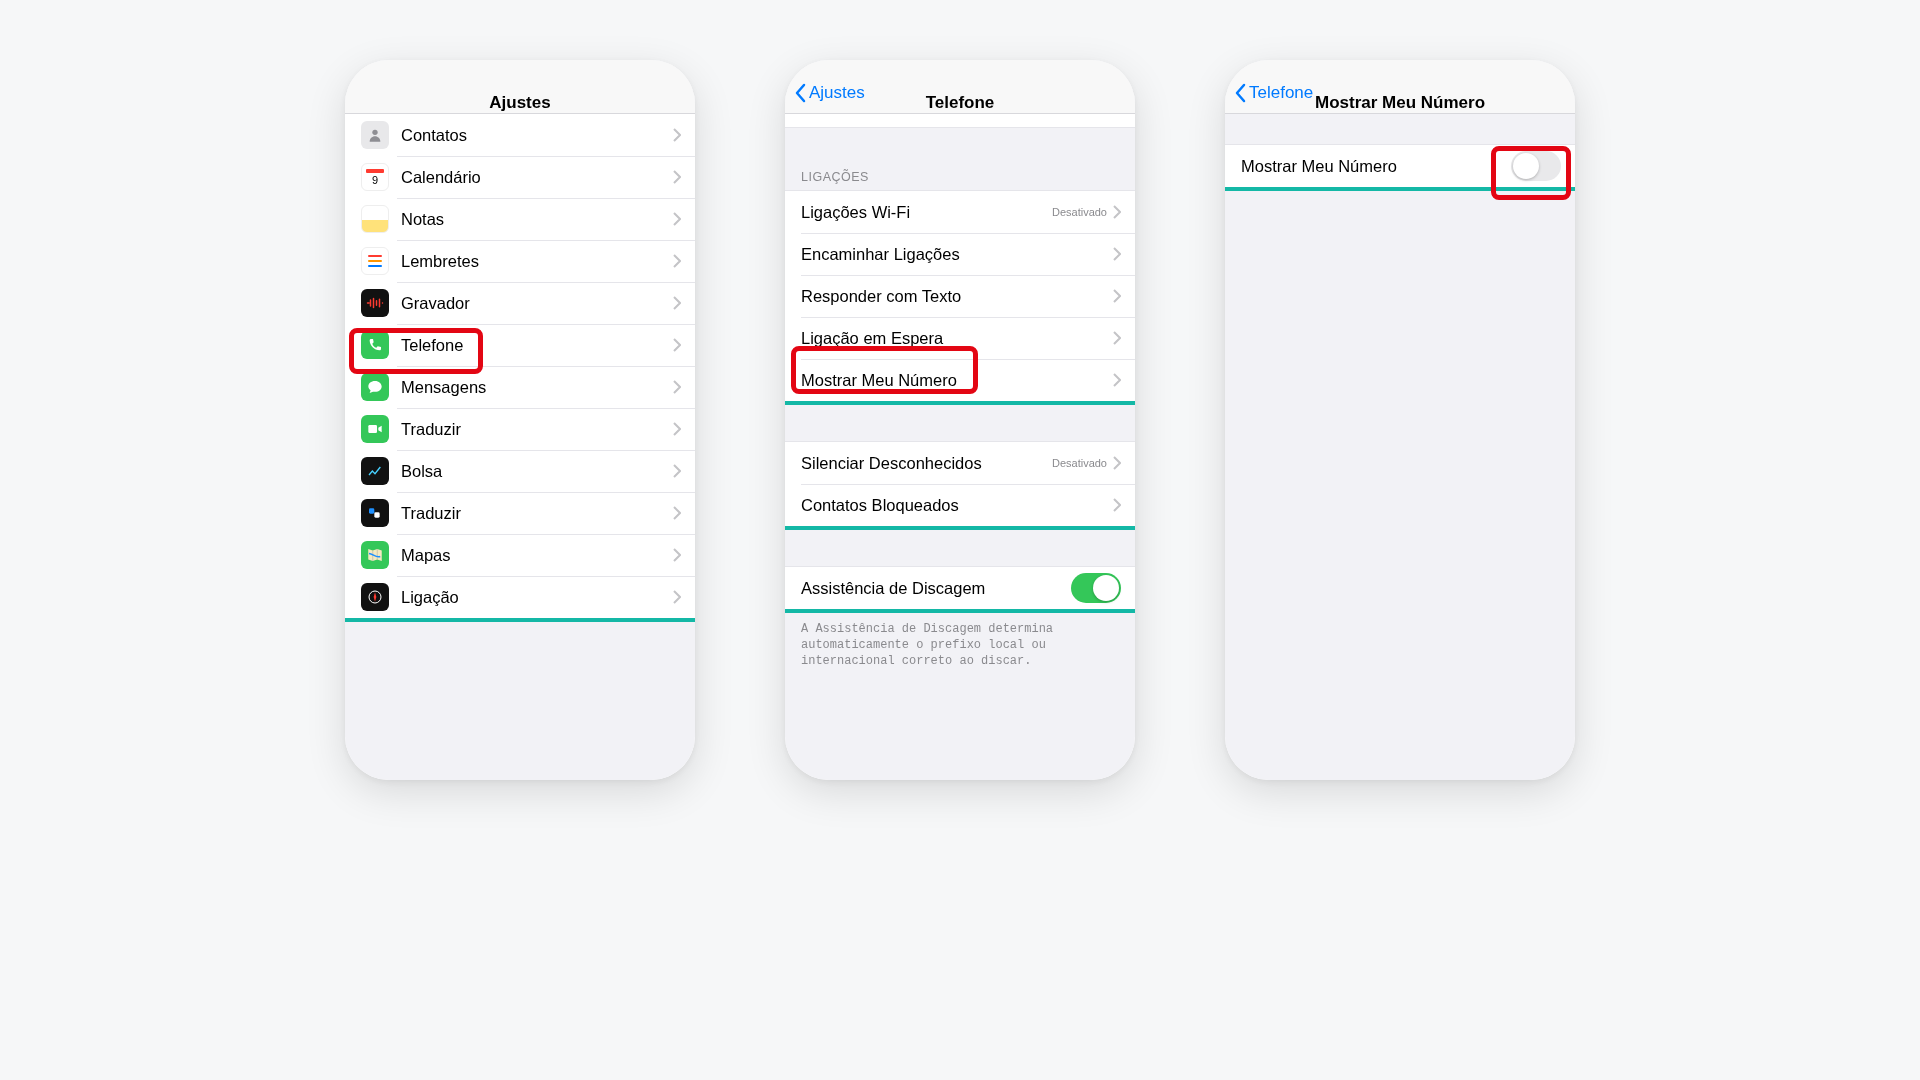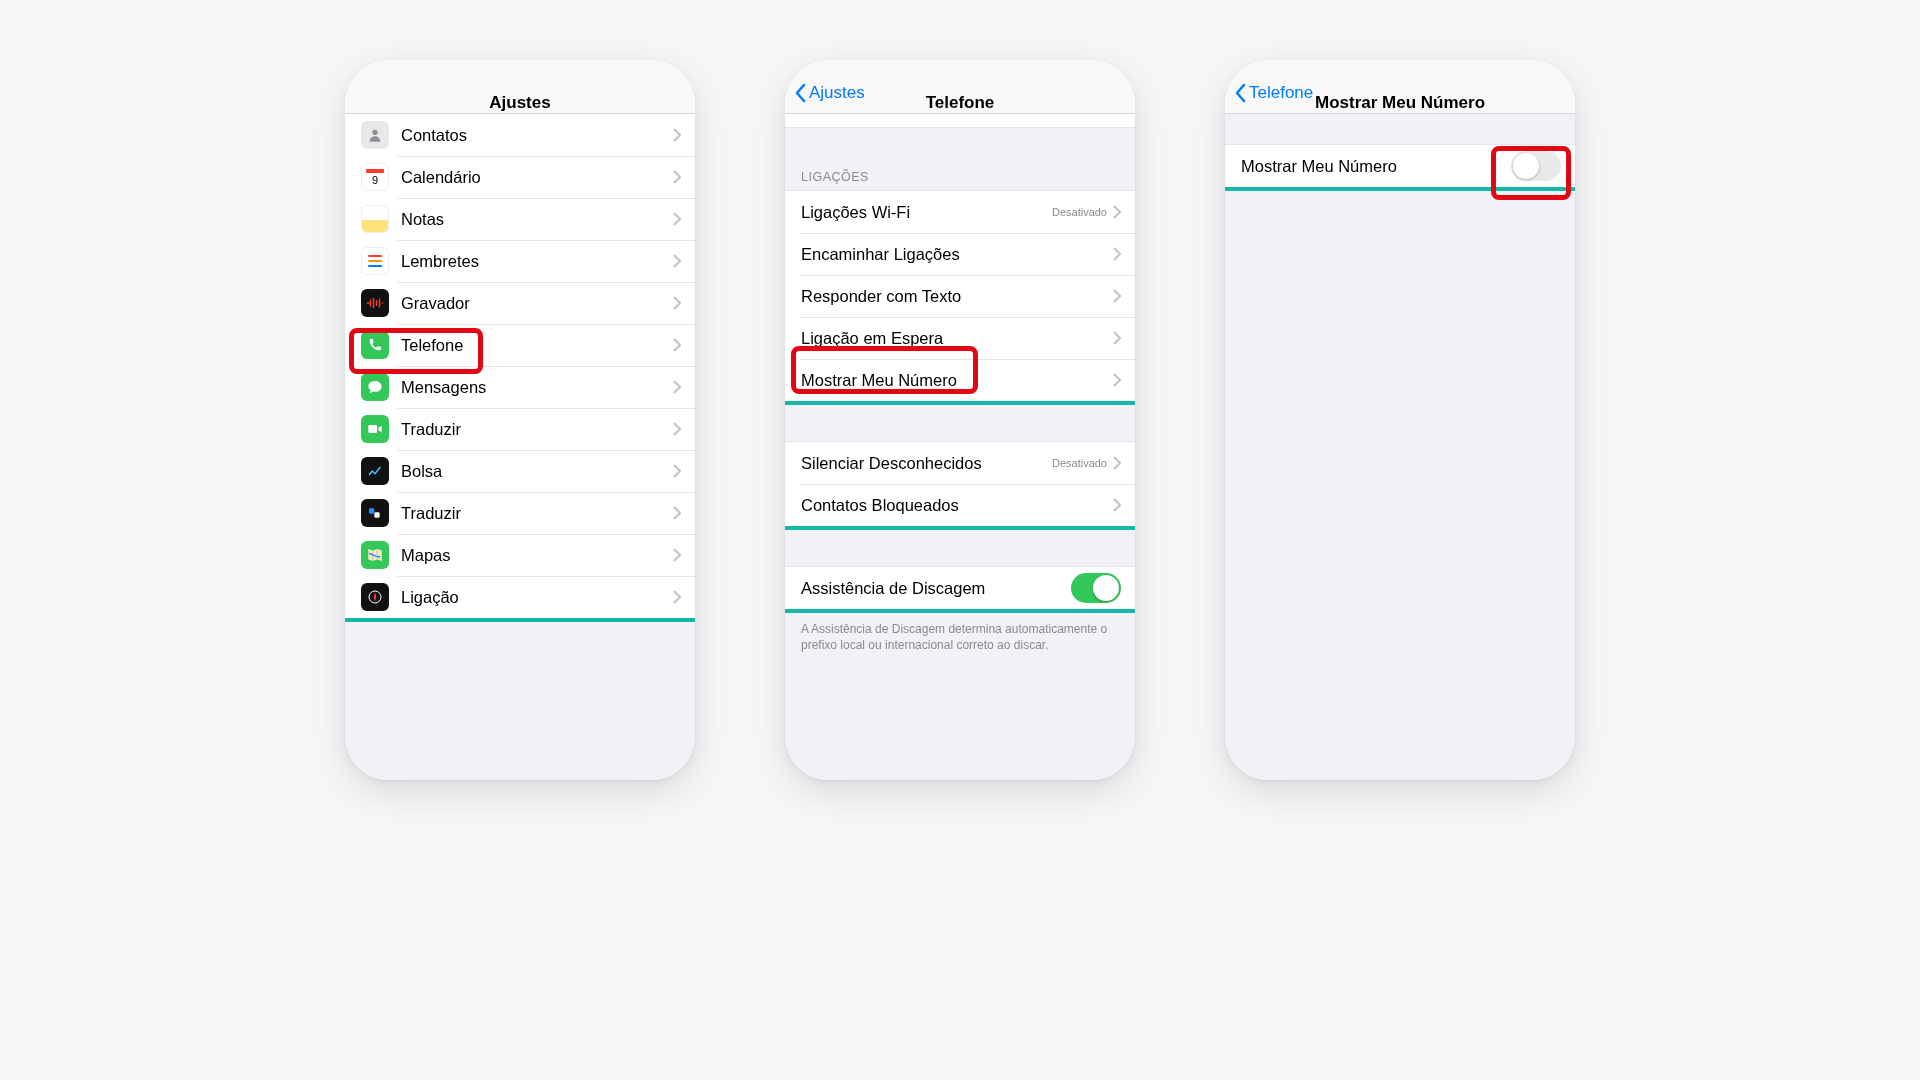--- a/index.html
+++ b/index.html
@@ -88,21 +88,21 @@
     align-items:center;
     justify-content:center;
     flex-shrink:0;
     font-size:15px;
     color:#fff;
   }
   .row-label { flex:1; font-size:16.5px; color:#000; }
   .row-value { font-size:11px; color:#8a8a8e; margin-right:6px; }
   .chevron { width:8px; height:14px; flex-shrink:0; }
   .chevron path { stroke:#c4c4c7; stroke-width:2; fill:none; }
-  .footer-note { padding:8px 16px; font-size:12px; color:#8a8a8e; line-height:1.35; }
+  .footer-note { padding:8px 16px; font-size:12px; color:#8a8a8e; line-height:1.35;font-family:Liberation Mono, monospace; }
 
   
   .switch {
     width:50px; height:30px;
     border-radius:15px;
     position:relative;
     flex-shrink:0;
   }
   .switch::after {
     content:"";

